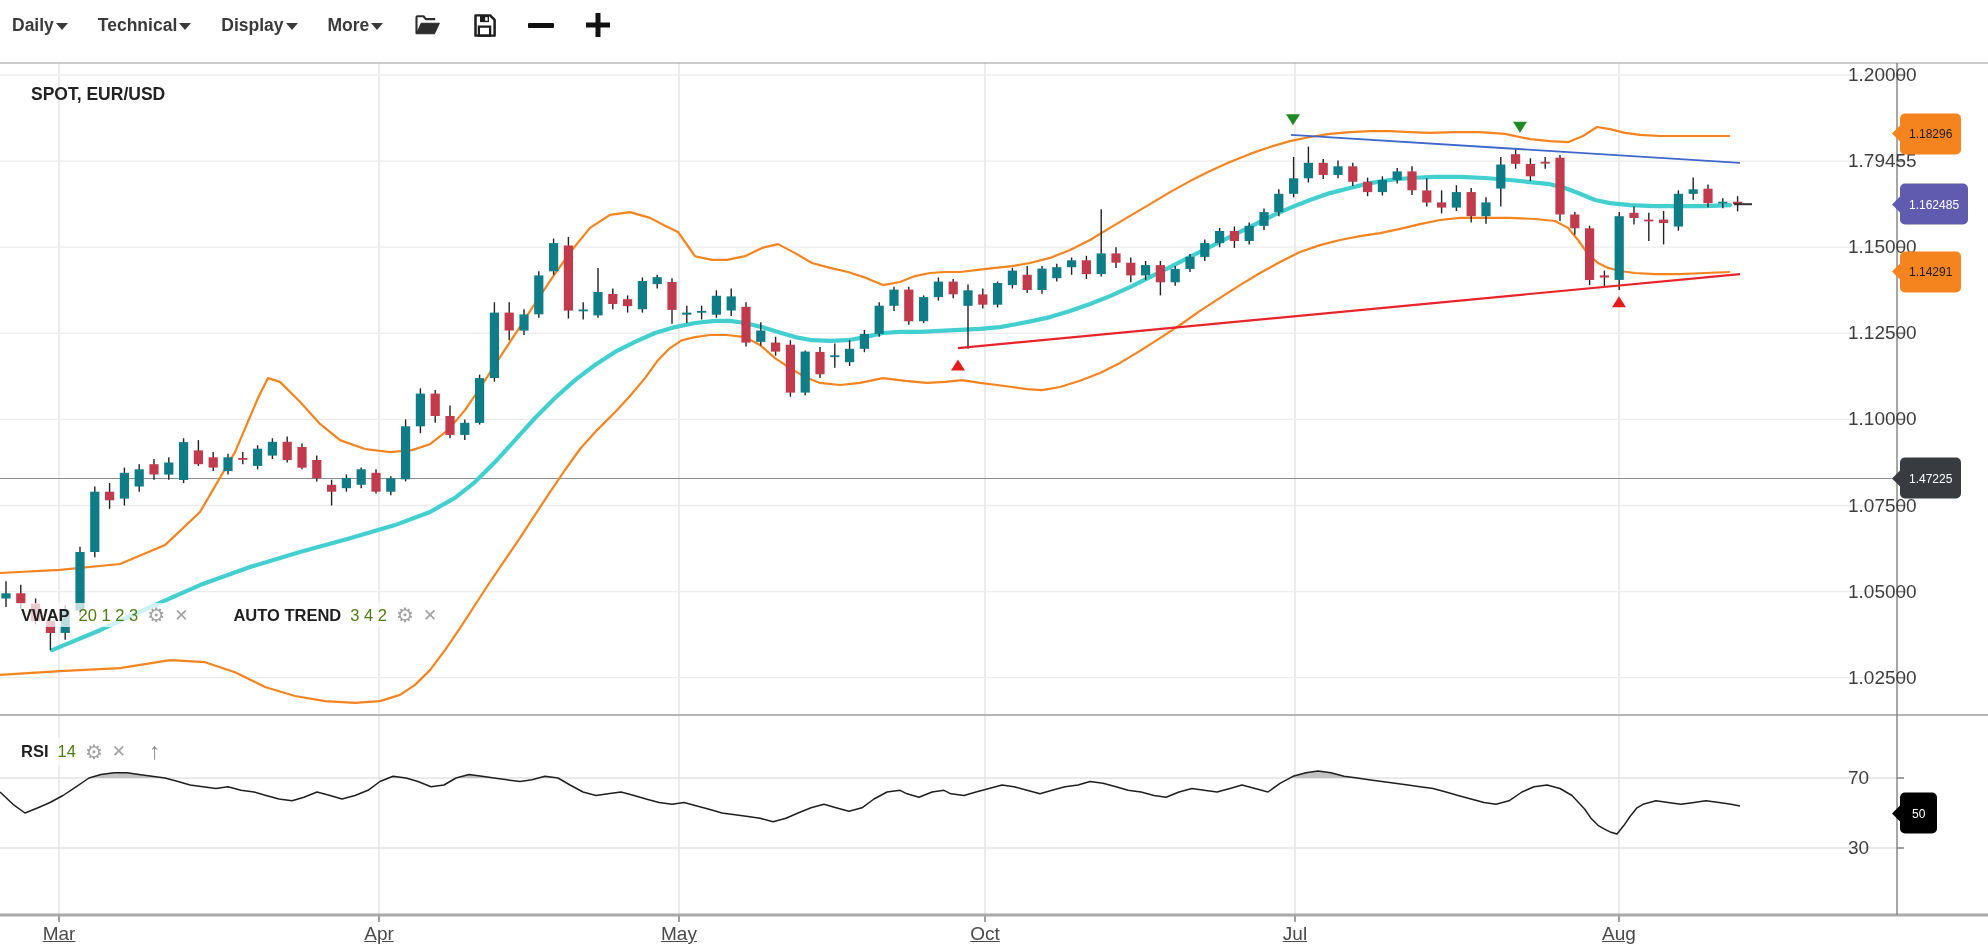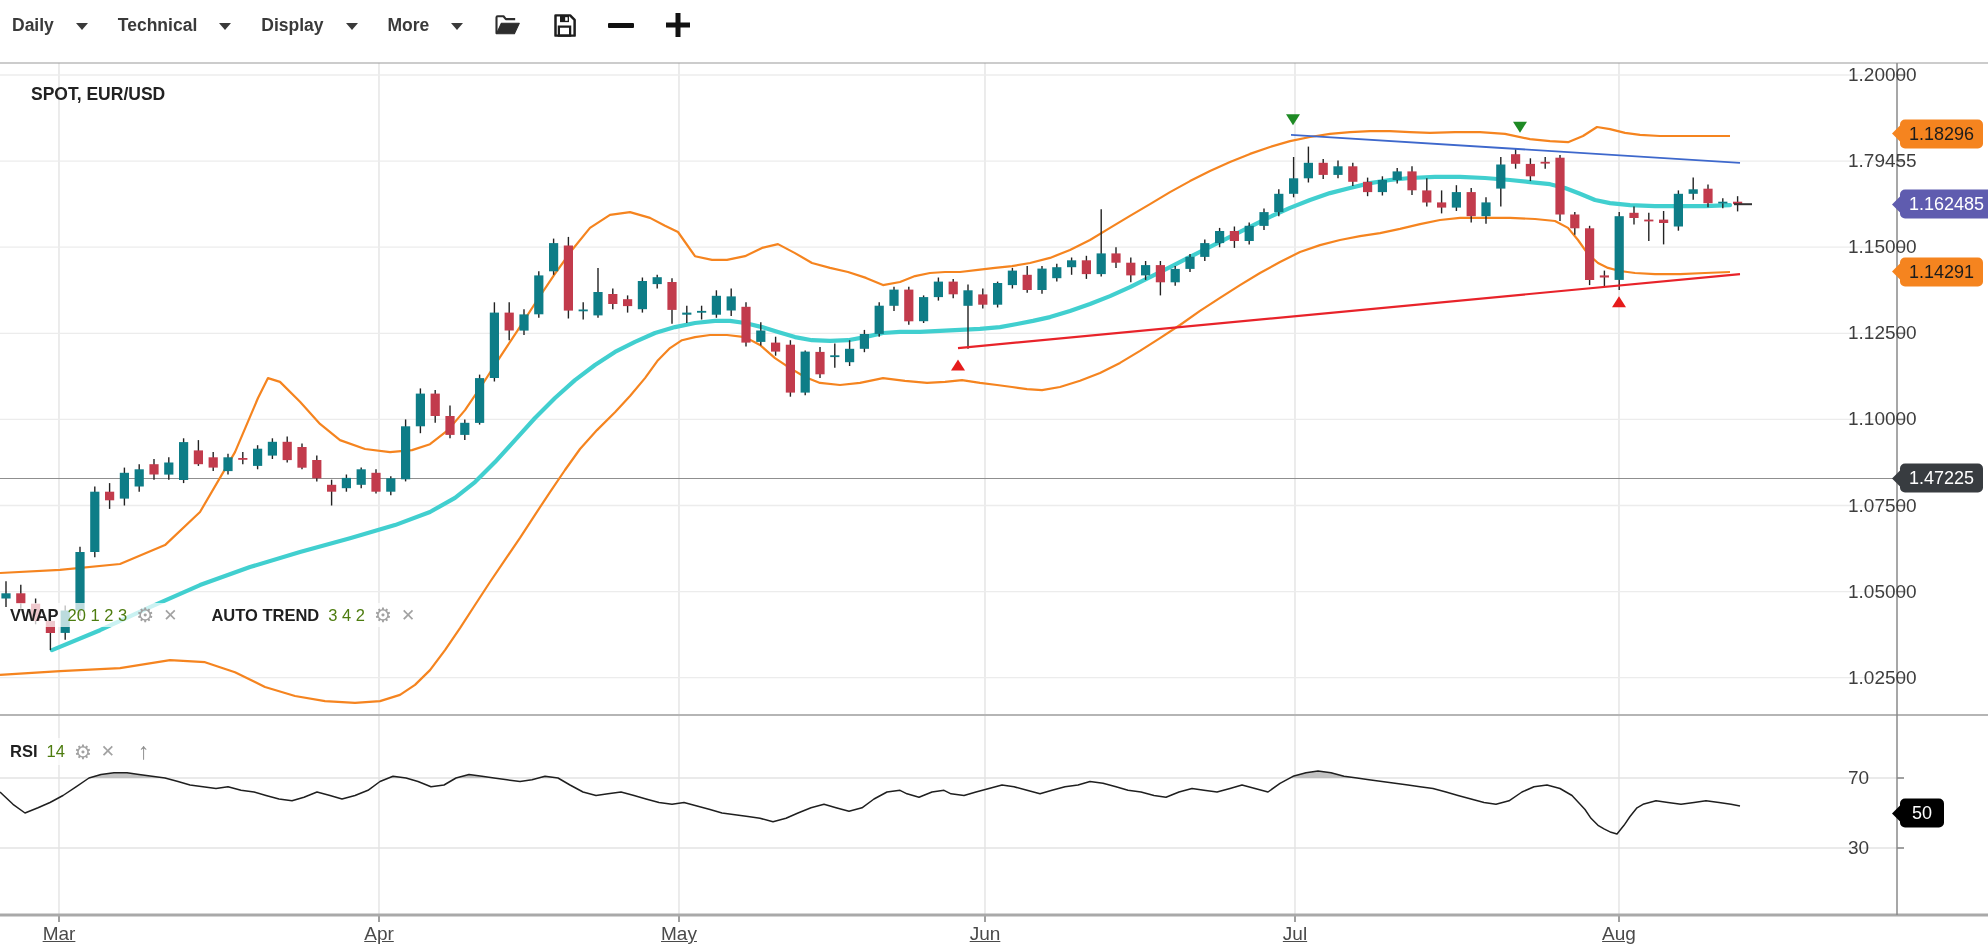--- a/index.html
+++ b/index.html
@@ -1,37 +1,37 @@
 <!DOCTYPE html>
 <html><head>
 <meta charset="utf-8">
 <style>
   html,body{margin:0;padding:0;background:#fff;}
   body{width:1988px;height:952px;font-family:"Liberation Sans",sans-serif;overflow:hidden;position:relative;}
   .stage{position:absolute;inset:0;}
   svg#chart-svg{position:absolute;left:0;top:0;}
   .toolbar{position:absolute;left:12px;top:6px;height:38px;display:flex;align-items:center;gap:30px;z-index:5;}
-  .dd{display:flex;align-items:center;gap:22px;cursor:pointer;}
+  .dd{display:flex;align-items:center;gap:2px;cursor:pointer;}
   .dd-label{font-size:17.5px;font-weight:700;color:#3a3a3a;}
   .caret{width:0;height:0;border-left:6px solid transparent;border-right:6px solid transparent;border-top:7px solid #3a3a3a;margin-top:2px;}
   .tbtn{display:flex;align-items:center;justify-content:center;cursor:pointer;}
   .minusbar{width:26px;height:5px;background:#111;border-radius:1px;}
   .chart-title{position:absolute;left:16px;top:84px;font-size:17.5px;font-weight:700;color:#222;z-index:4;margin-left:15px;}
   .legend{position:absolute;display:flex;align-items:center;gap:9px;z-index:4;background:rgba(255,255,255,.72);padding:2px 6px 2px 2px;}
-  .legend .iname{font-size:16.5px;font-weight:700;color:#1f1f1f;}
+  .legend .iname{font-size:16.5px;font-weight:700;color:#1f1f1f;margin-left:11px;}
   .legend .iparams{font-size:16.5px;color:#4d7c0f;}
   .legend .gear{font-size:20px;color:#a2a2a2;line-height:1;cursor:pointer;}
   .legend .close{font-size:17px;color:#a2a2a2;line-height:1;cursor:pointer;}
   .legend .uparrow{font-size:23px;color:#8f8f8f;line-height:1;margin-left:14px;cursor:pointer;}
   .legend .gap{width:16px;}
   #legend-main{left:8px;top:603px;}
   #legend-rsi{left:8px;top:738px;}
   .pl{position:absolute;left:1848px;transform:translateY(-50%);font-size:19px;color:#3e3e3e;white-space:nowrap;z-index:3;}
   .ml{position:absolute;top:923px;transform:translateX(-50%);font-size:19px;color:#4a4a4a;z-index:3;text-decoration:underline;}
-  .badge{position:absolute;left:1900px;transform:translateY(-50%);height:29px;display:flex;align-items:center;padding:0 9px;border-radius:5px;font-size:18px;z-index:4;background:var(--bg);}
+  .badge{position:absolute;left:1900px;transform:translateY(-50%);height:41px;display:flex;align-items:center;padding:0 9px;border-radius:5px;font-size:12px;z-index:4;background:var(--bg);}
   .badge::before{content:"";position:absolute;left:-8px;top:50%;transform:translateY(-50%);border-top:9px solid transparent;border-bottom:9px solid transparent;border-right:9px solid var(--bg);}
 </style>
 </head>
 <body>
 
 <div class="stage">
   <svg id="chart-svg" width="1988" height="952" viewBox="0 0 1988 952">
       <line x1="59" y1="63" x2="59" y2="915" stroke="#e7e7e7" stroke-width="1.6"></line>
       <line x1="59" y1="915" x2="59" y2="922" stroke="#808080" stroke-width="1.5"></line>
       <line x1="379" y1="63" x2="379" y2="915" stroke="#e7e7e7" stroke-width="1.6"></line>
@@ -385,21 +385,21 @@
     <span class="iparams">14</span>
     <span class="gear">⚙</span>
     <span class="close">✕</span>
     <span class="uparrow">↑</span>
   </div>
 
   <div id="overlay-labels">
       <div class="ml" style="left:59px">Mar</div>
       <div class="ml" style="left:379px">Apr</div>
       <div class="ml" style="left:679px">May</div>
-      <div class="ml" style="left:985px">Jun</div>
+      <div class="ml" style="left:985px">Oct</div>
       <div class="ml" style="left:1295px">Jul</div>
       <div class="ml" style="left:1619px">Aug</div>
       <div class="pl" style="top:75px">1.20000</div>
       <div class="pl" style="top:161.09999999999968px">1.79455</div>
       <div class="pl" style="top:247.20000000000016px">1.15000</div>
       <div class="pl" style="top:333.29999999999984px">1.12500</div>
       <div class="pl" style="top:419.3999999999995px">1.10000</div>
       <div class="pl" style="top:505.5px">1.07500</div>
       <div class="pl" style="top:591.5999999999997px">1.05000</div>
       <div class="pl" style="top:677.7000000000002px">1.02500</div>

